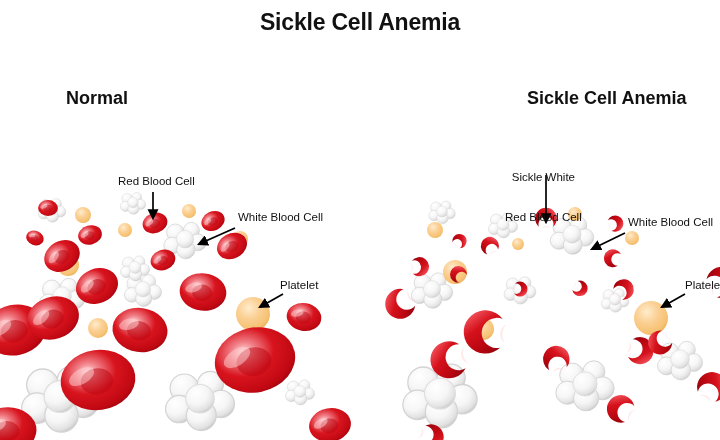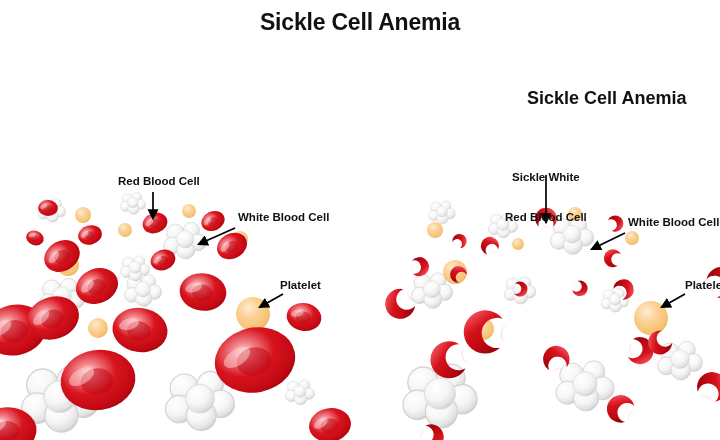--- a/index.html
+++ b/index.html
@@ -9,21 +9,21 @@
     color:#111111;overflow:hidden;position:relative;
   }
   #stage{position:relative;width:720px;height:416px;background:#fff;}
   .txt{position:absolute;white-space:pre;line-height:1.15;}
   #main-title{
     left:0;top:9px;width:720px;text-align:center;
     font-size:23px;font-weight:bold;letter-spacing:-0.2px;color:#111;
   }
   #left-heading{left:66px;top:88px;font-size:18px;font-weight:bold;color:#111;}
   #right-heading{left:527px;top:88px;font-size:18px;font-weight:bold;color:#111;}
-  .callout{font-size:11.5px;font-weight:700;color:#111;}
+  .callout{font-size:11.5px;font-weight:400;color:#111;}
   #lbl-rbc{left:118px;top:175px;}
   #lbl-wbc{left:238px;top:211px;}
   #lbl-plt{left:280px;top:279px;}
   #lbl-sickle{left:505px;top:145px;text-align:center;}
   #lbl-wbc2{left:628px;top:216px;}
   #lbl-plt2{left:685px;top:279px;}
   svg.layer{position:absolute;left:0;top:0;width:720px;height:440px;}
   #cells{z-index:1;}
   #arrows{z-index:3;}
   .txt{z-index:4;}
@@ -181,20 +181,21 @@
     <line x1="153" y1="192" x2="153" y2="218" stroke="#000" stroke-width="1.7" marker-end="url(#ah)"></line>
     <line x1="235" y1="228" x2="199" y2="244" stroke="#000" stroke-width="1.7" marker-end="url(#ah)"></line>
     <line x1="283" y1="294" x2="260" y2="307" stroke="#000" stroke-width="1.7" marker-end="url(#ah)"></line>
     <line x1="546" y1="175" x2="546" y2="222" stroke="#000" stroke-width="1.7" marker-end="url(#ah)"></line>
     <line x1="625" y1="233" x2="592" y2="249" stroke="#000" stroke-width="1.7" marker-end="url(#ah)"></line>
     <line x1="685" y1="294" x2="662" y2="307" stroke="#000" stroke-width="1.7" marker-end="url(#ah)"></line>
   </svg>
 
   <div class="txt" id="main-title">Sickle Cell Anemia</div>
 
+  <div class="txt" id="left-heading">Normal</div>
   <div class="txt" id="right-heading">Sickle Cell Anemia</div>
 
   <div class="txt callout" id="lbl-rbc">Red Blood Cell</div>
   <div class="txt callout" id="lbl-wbc">White Blood Cell</div>
   <div class="txt callout" id="lbl-plt">Platelet</div>
 
   <div class="txt callout" id="lbl-sickle">
     <div>Sickle White</div>
     <div>Red Blood Cell</div>
   </div>

